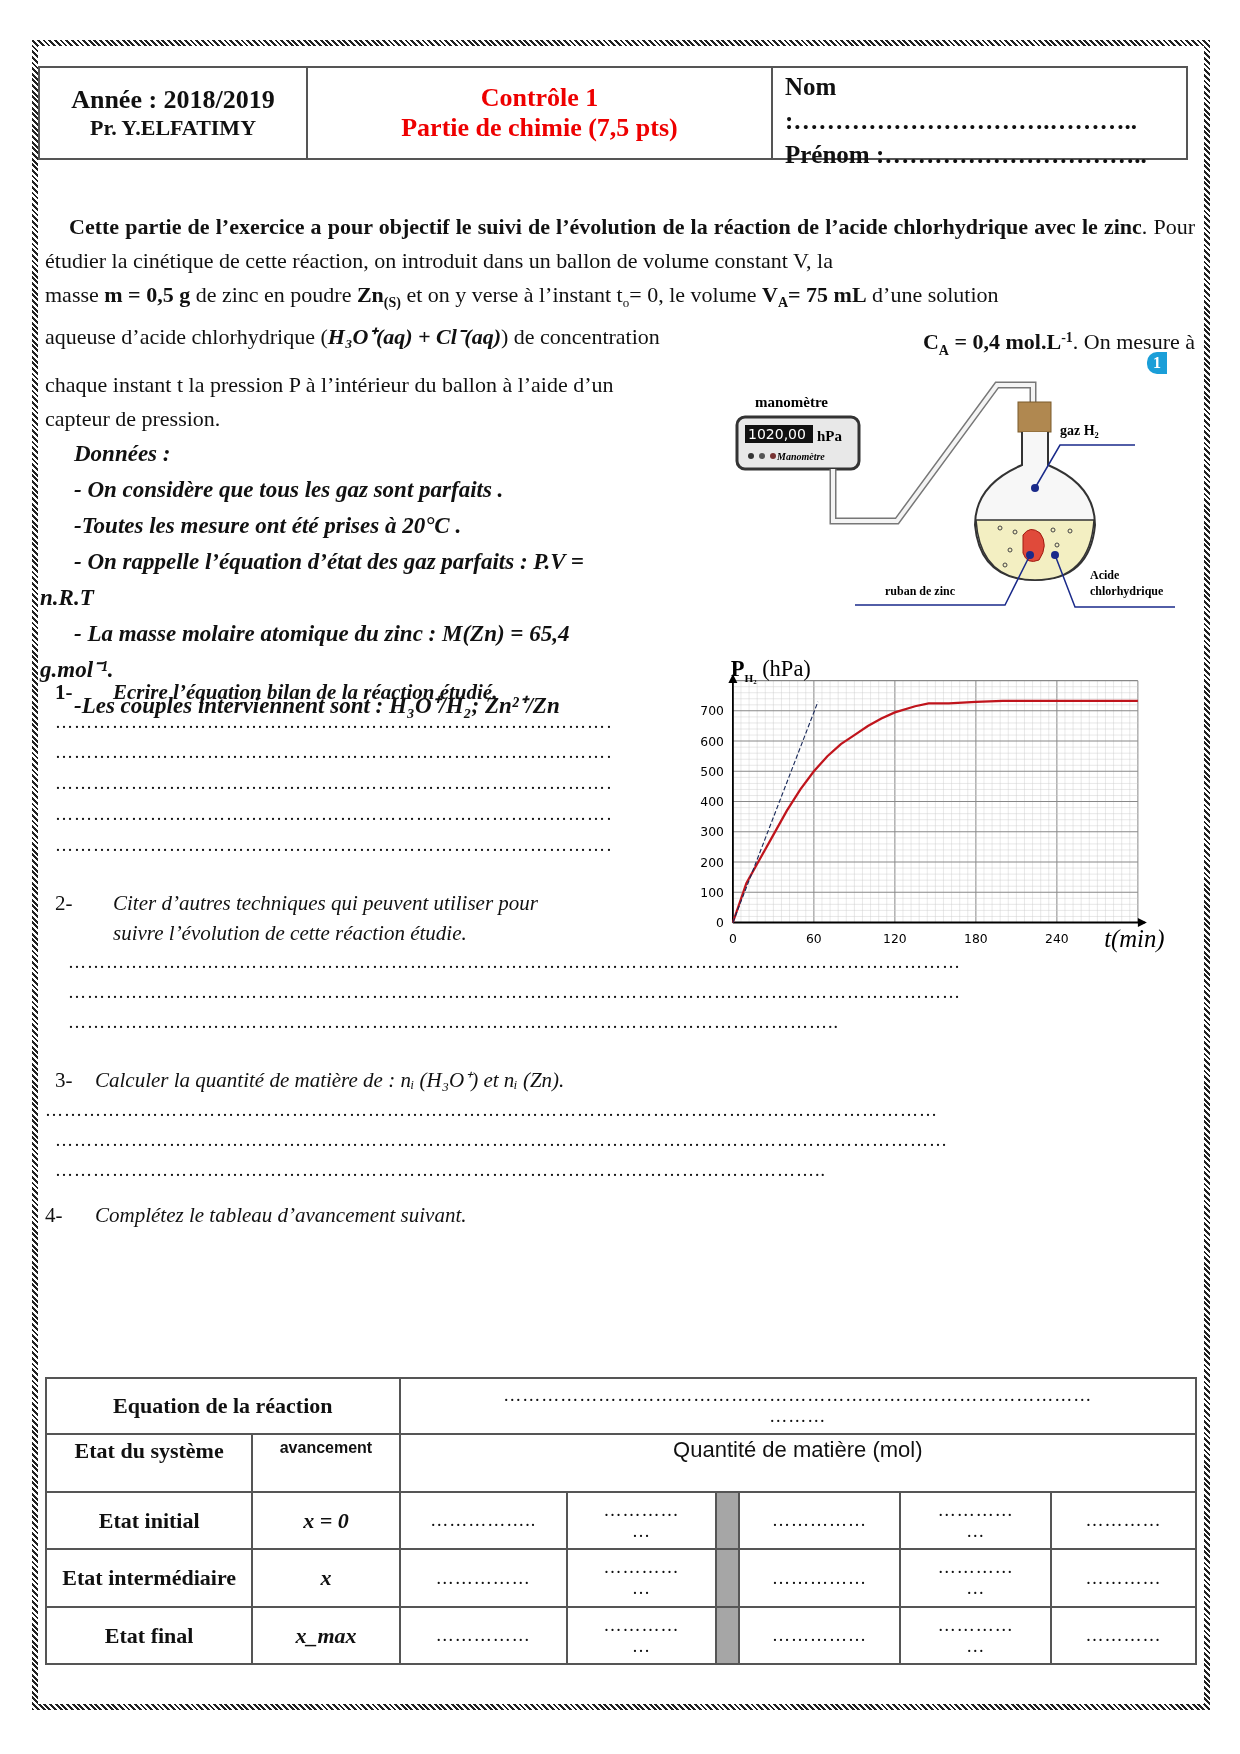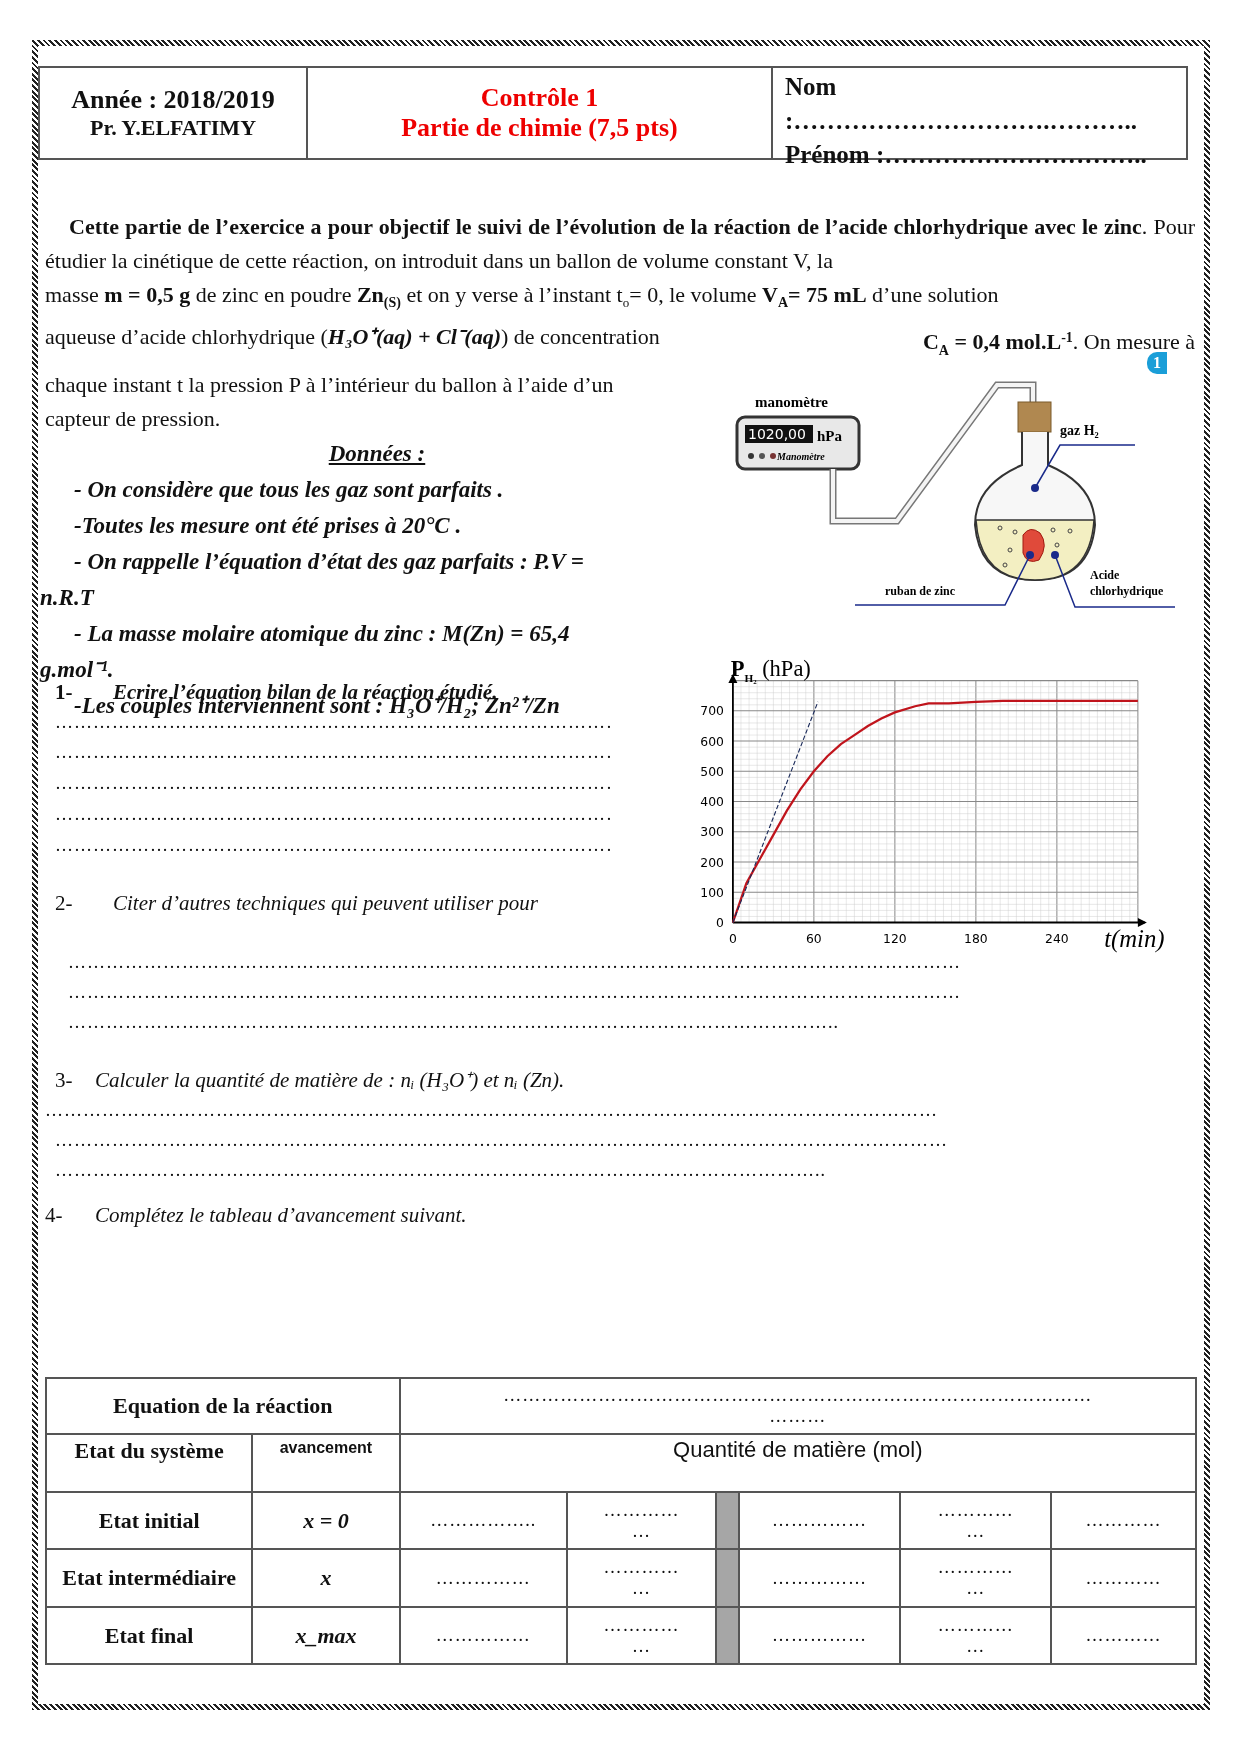--- a/index.html
+++ b/index.html
@@ -14,21 +14,21 @@
   .h1 { width: 268px; border-right: 2px solid #555; align-items: center; font-weight: bold; }
   .h1 .year { font-size: 26px; }
   .h1 .prof { font-size: 22px; }
   .h2 { width: 465px; border-right: 2px solid #555; align-items: center; color: #e00; font-weight: bold; }
   .h2 .t1, .h2 .t2 { font-size: 26px; }
   .h3 { flex: 1; padding-left: 12px; justify-content: flex-start; padding-top: 2px; font-weight: bold; font-size: 25px; line-height: 34px; }
   .intro { position: absolute; left: 45px; top: 210px; width: 1150px; font-size: 22px; line-height: 34px; text-align: justify; }
   .intro b { font-weight: bold; }
   .intro .narrow { width: 680px; }
   .donnees { position: absolute; left: 40px; top: 436px; width: 640px; font-size: 23px; font-style: italic; font-weight: bold; line-height: 36px; }
-  .donnees .title { text-decoration: underline; padding-left: 34px; text-align: center; }
+  .donnees .title { padding-left: 34px; }
   .donnees .ind { padding-left: 34px; }
   .q { position: absolute; font-style: italic; font-weight: bold; font-size: 21px; }
   .q .num { font-style: normal; display: inline-block; width: 58px; }
   .dots { position: absolute; font-size: 18px; letter-spacing: 1px; color: #111; white-space: nowrap; overflow: hidden; }
   .diagram { position: absolute; left: 735px; top: 355px; width: 465px; height: 260px; }
   .badge { position: absolute; left: 1147px; top: 352px; width: 20px; height: 22px; background: #1a9ed8;
            border-radius: 10px 0 0 10px; color: #fff; font-weight: bold; font-size: 16px; text-align: center; line-height: 22px; }
   .chart { position: absolute; left: 680px; top: 620px; width: 540px; height: 380px; }
   table.av { position: absolute; left: 45px; top: 1377px; width: 1152px; border-collapse: collapse; font-size: 22px; padding-left: 8px; }
   table.av td { border: 2px solid #555; text-align: center; vertical-align: middle; padding: 0; }
@@ -248,20 +248,21 @@
   <span class="num">1-</span><span>Ecrire l’équation bilan de la réaction étudié.</span>
 </div>
 <div class="dots" style="left:55px; top:712px; width:555px;">……………………………………………………………………………………………………………………………</div>
 <div class="dots" style="left:55px; top:742px; width:555px;">……………………………………………………………………………………………………………………………</div>
 <div class="dots" style="left:55px; top:773px; width:555px;">……………………………………………………………………………………………………………………………</div>
 <div class="dots" style="left:55px; top:804px; width:555px;">……………………………………………………………………………………………………………………………</div>
 <div class="dots" style="left:55px; top:835px; width:555px;">……………………………………………………………………………………………………………………………</div>
 
 <div class="q" style="left:55px; top:888px; width:570px; line-height:30px; font-weight:normal;">
   <div><span class="num">2-</span><span>Citer  d’autres  techniques  qui  peuvent  utiliser  pour</span></div>
+  <div style="padding-left:58px">suivre l’évolution de cette réaction étudie.</div>
 </div>
 <div class="dots" style="left:68px; top:952px; width:995px;">……………………………………………………………………………………………………………………………</div>
 <div class="dots" style="left:68px; top:982px; width:995px;">……………………………………………………………………………………………………………………………</div>
 <div class="dots" style="left:68px; top:1012px; width:905px;">…………………………………………………………………………………………………………..</div>
 
 <div class="q" style="left:55px; top:1065px; font-weight:normal;">
   <span class="num" style="width:40px">3-</span><span>Calculer la quantité de matière de :  nᵢ (H₃O⁺)  et nᵢ (Zn).</span>
 </div>
 <div class="dots" style="left:45px; top:1100px; width:1015px;">……………………………………………………………………………………………………………………………</div>
 <div class="dots" style="left:55px; top:1130px; width:1015px;">……………………………………………………………………………………………………………………………</div>

